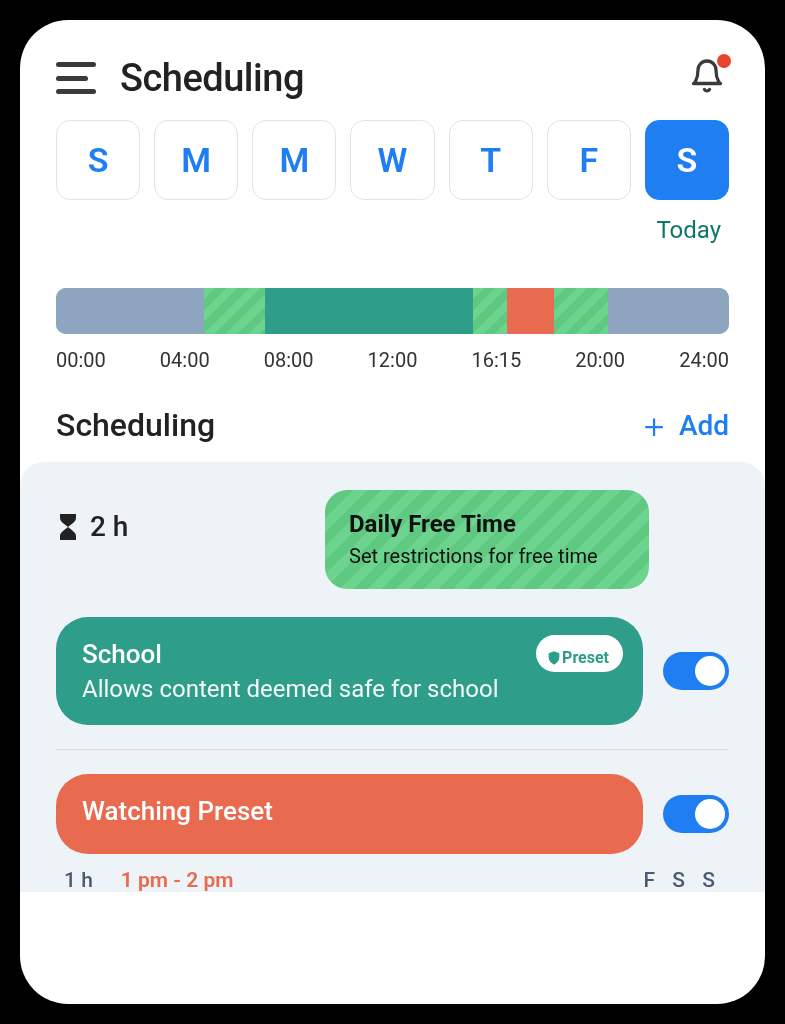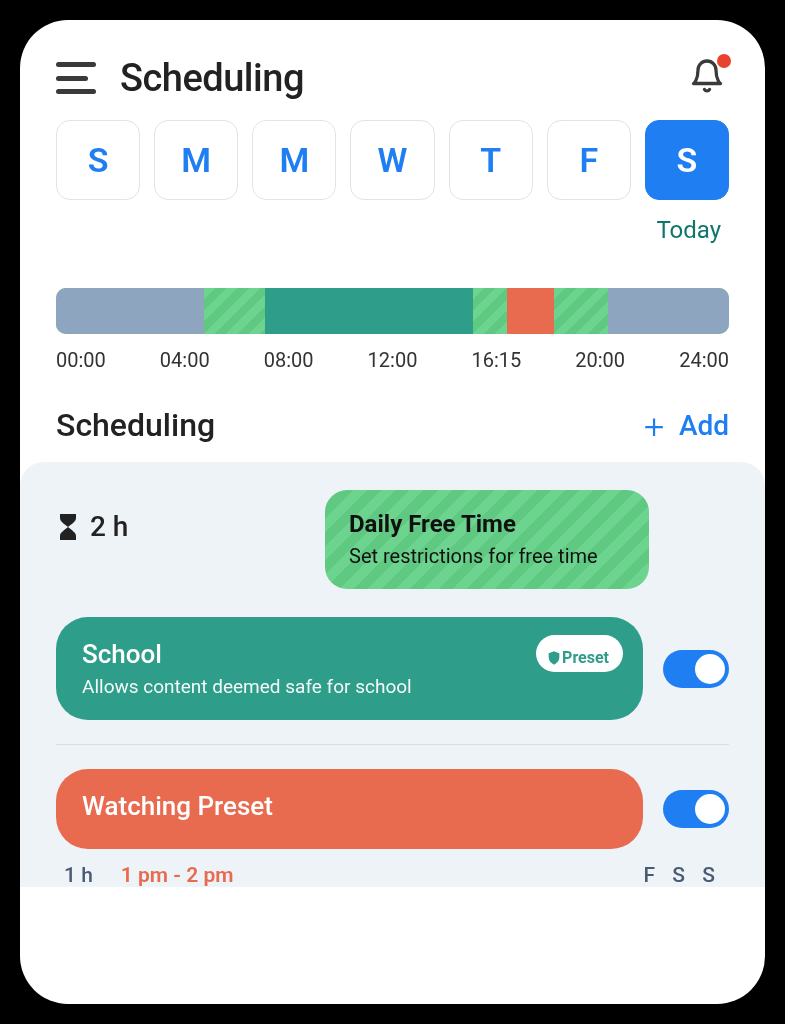--- a/index.html
+++ b/index.html
@@ -134,21 +134,21 @@
   .sched-item { padding-bottom:24px; border-bottom:1px solid #d8dee6; margin-bottom:24px;}
   .sched-item:last-child { border-bottom:none; margin-bottom:0; padding-bottom:0;}
   .card-row { display:flex; align-items:center; gap:20px; }
   .card {
     flex:1; border-radius:32px; padding:22px 26px;
     color:#fff; cursor:pointer; position:relative;
   }
   .card.teal { background:#2e9d8a; }
   .card.orange { background:#e86b4f; }
   .card-title { font-size:26px; font-weight:500; margin-bottom:6px;}
-  .card-sub { font-size:19px; opacity:.95;}
+  .card-sub { font-size:24px; opacity:.95;}
   .preset-badge {
     position:absolute; right:20px; top:18px;
     background:#fff; color:#2e9d8a;
     border-radius:999px; padding:13px 14px 5px 10px;
     display:flex; align-items:center; gap:0;
     font-size:16px; font-weight:700;
   }
   .preset-badge svg{width:16px;height:16px;}
   .toggle {
     width:66px; height:38px; border-radius:999px;

